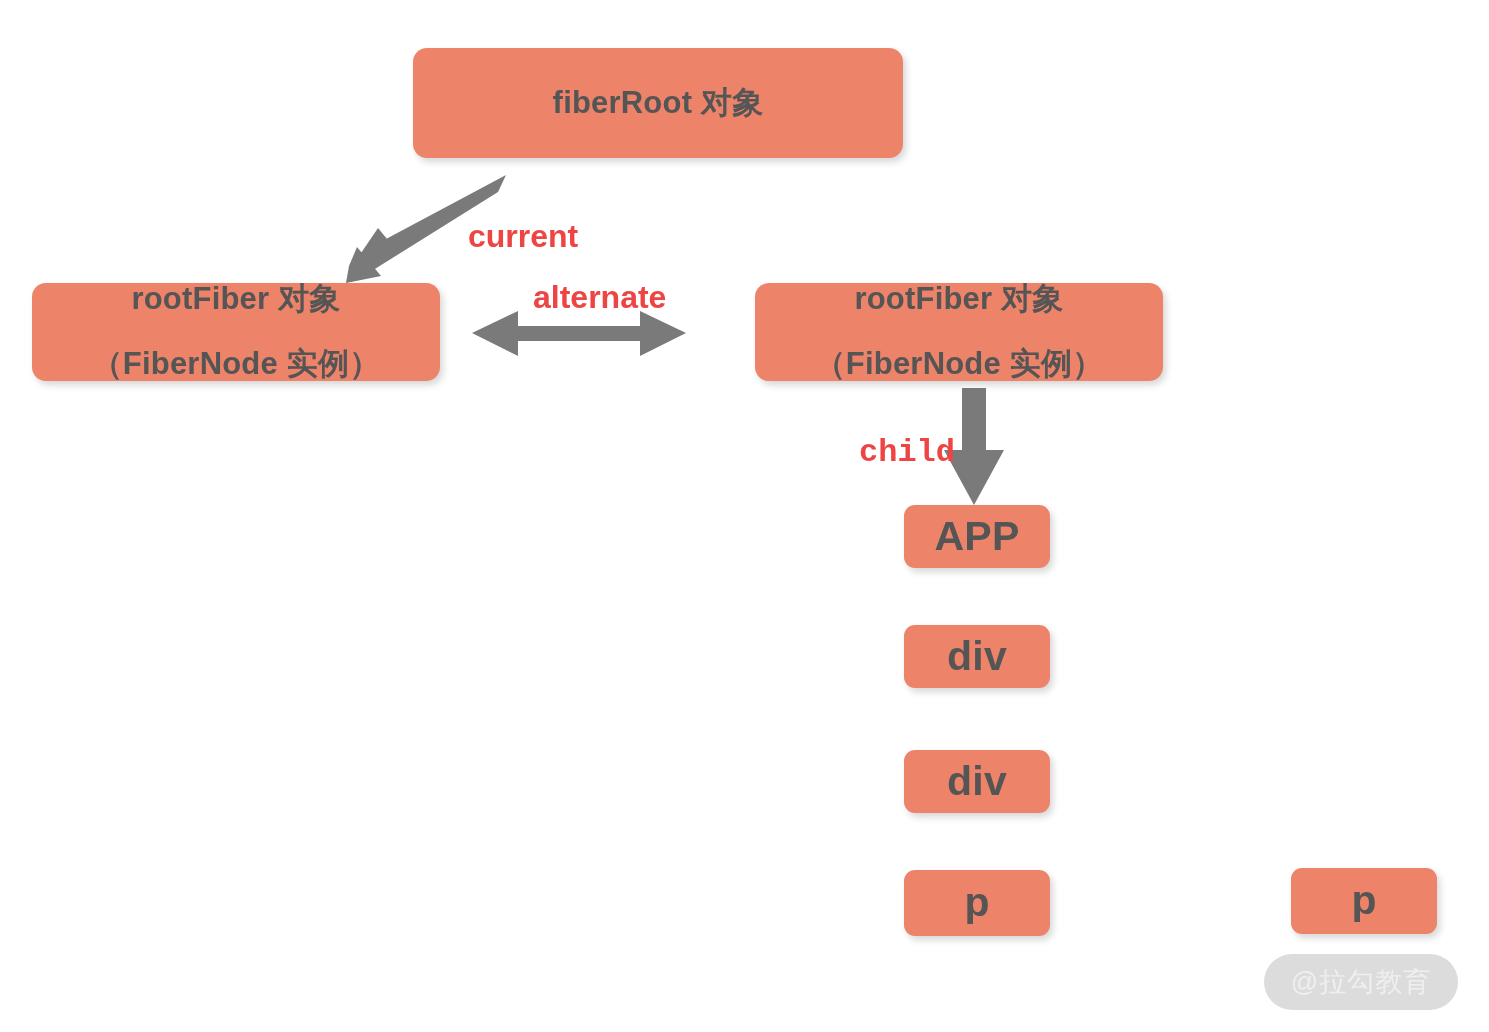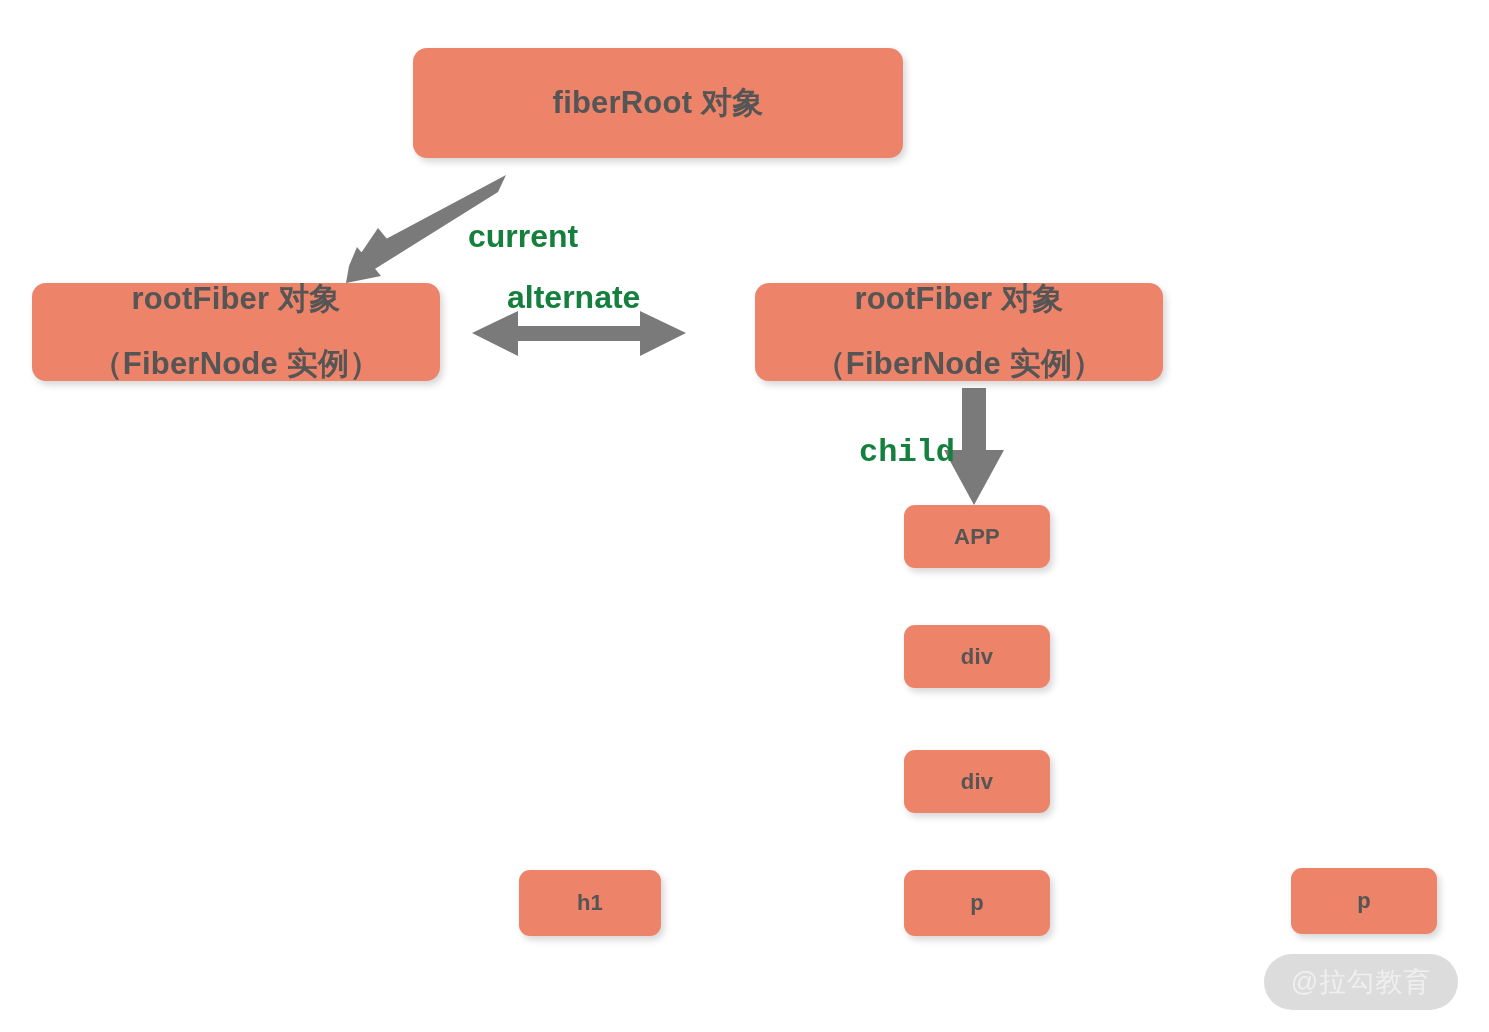--- a/index.html
+++ b/index.html
@@ -30,21 +30,21 @@
     text-align: center;
     line-height: 1.25;
     box-sizing: border-box;
     letter-spacing: 0.2px;
   }
   .node .line {
     display: block;
     white-space: nowrap;
   }
   .node-big { font-size: 31px; gap: 26px; }
-  .node-small { font-size: 22px; border-radius: 11px; }
+  .node-small { font-size: 41px; border-radius: 11px; }
 
   
   #node-fiber-root {
     left: 413px; top: 48px; width: 490px; height: 110px;
     flex-direction: column;
   }
   #node-root-fiber-current {
     left: 32px; top: 283px; width: 408px; height: 98px;
     flex-direction: column;
   }
@@ -55,27 +55,27 @@
   #node-app   { left: 904px;  top: 505px; width: 146px; height: 63px; }
   #node-div-1 { left: 904px;  top: 625px; width: 146px; height: 63px; }
   #node-div-2 { left: 904px;  top: 750px; width: 146px; height: 63px; }
   #node-p-1   { left: 904px;  top: 870px; width: 146px; height: 66px; }
   #node-h1    { left: 519px;  top: 870px; width: 142px; height: 66px; }
   #node-p-2   { left: 1291px; top: 868px; width: 146px; height: 66px; }
 
   
   .edge-label {
     position: absolute;
-    color: #15803d;
+    color: #ef4444;
     font-weight: bold;
     font-size: 32px;
     white-space: nowrap;
   }
   #label-current   { left: 468px; top: 218px; }
-  #label-alternate { left: 507px; top: 279px; }
+  #label-alternate { left: 533px; top: 279px; }
   #label-child     { left: 859px; top: 434px; font-family: Liberation Mono, monospace; }
 
   
   #arrows {
     position: absolute;
     left: 0; top: 0;
     width: 1489px;
     height: 1032px;
     pointer-events: none;
   }
@@ -137,21 +137,20 @@
   </div>
 
   <div class="node node-small" id="node-app">APP</div>
 
   <div class="node node-small" id="node-div-1">div</div>
 
   <div class="node node-small" id="node-div-2">div</div>
 
   <div class="node node-small" id="node-p-1">p</div>
 
-  <div class="node node-small" id="node-h1">h1</div>
 
   <div class="node node-small" id="node-p-2">p</div>
 
   <div class="edge-label" id="label-current">current</div>
 
   <div class="edge-label" id="label-alternate">alternate</div>
 
   <div class="edge-label" id="label-child">child</div>
 
   <div id="watermark">@拉勾教育</div>

